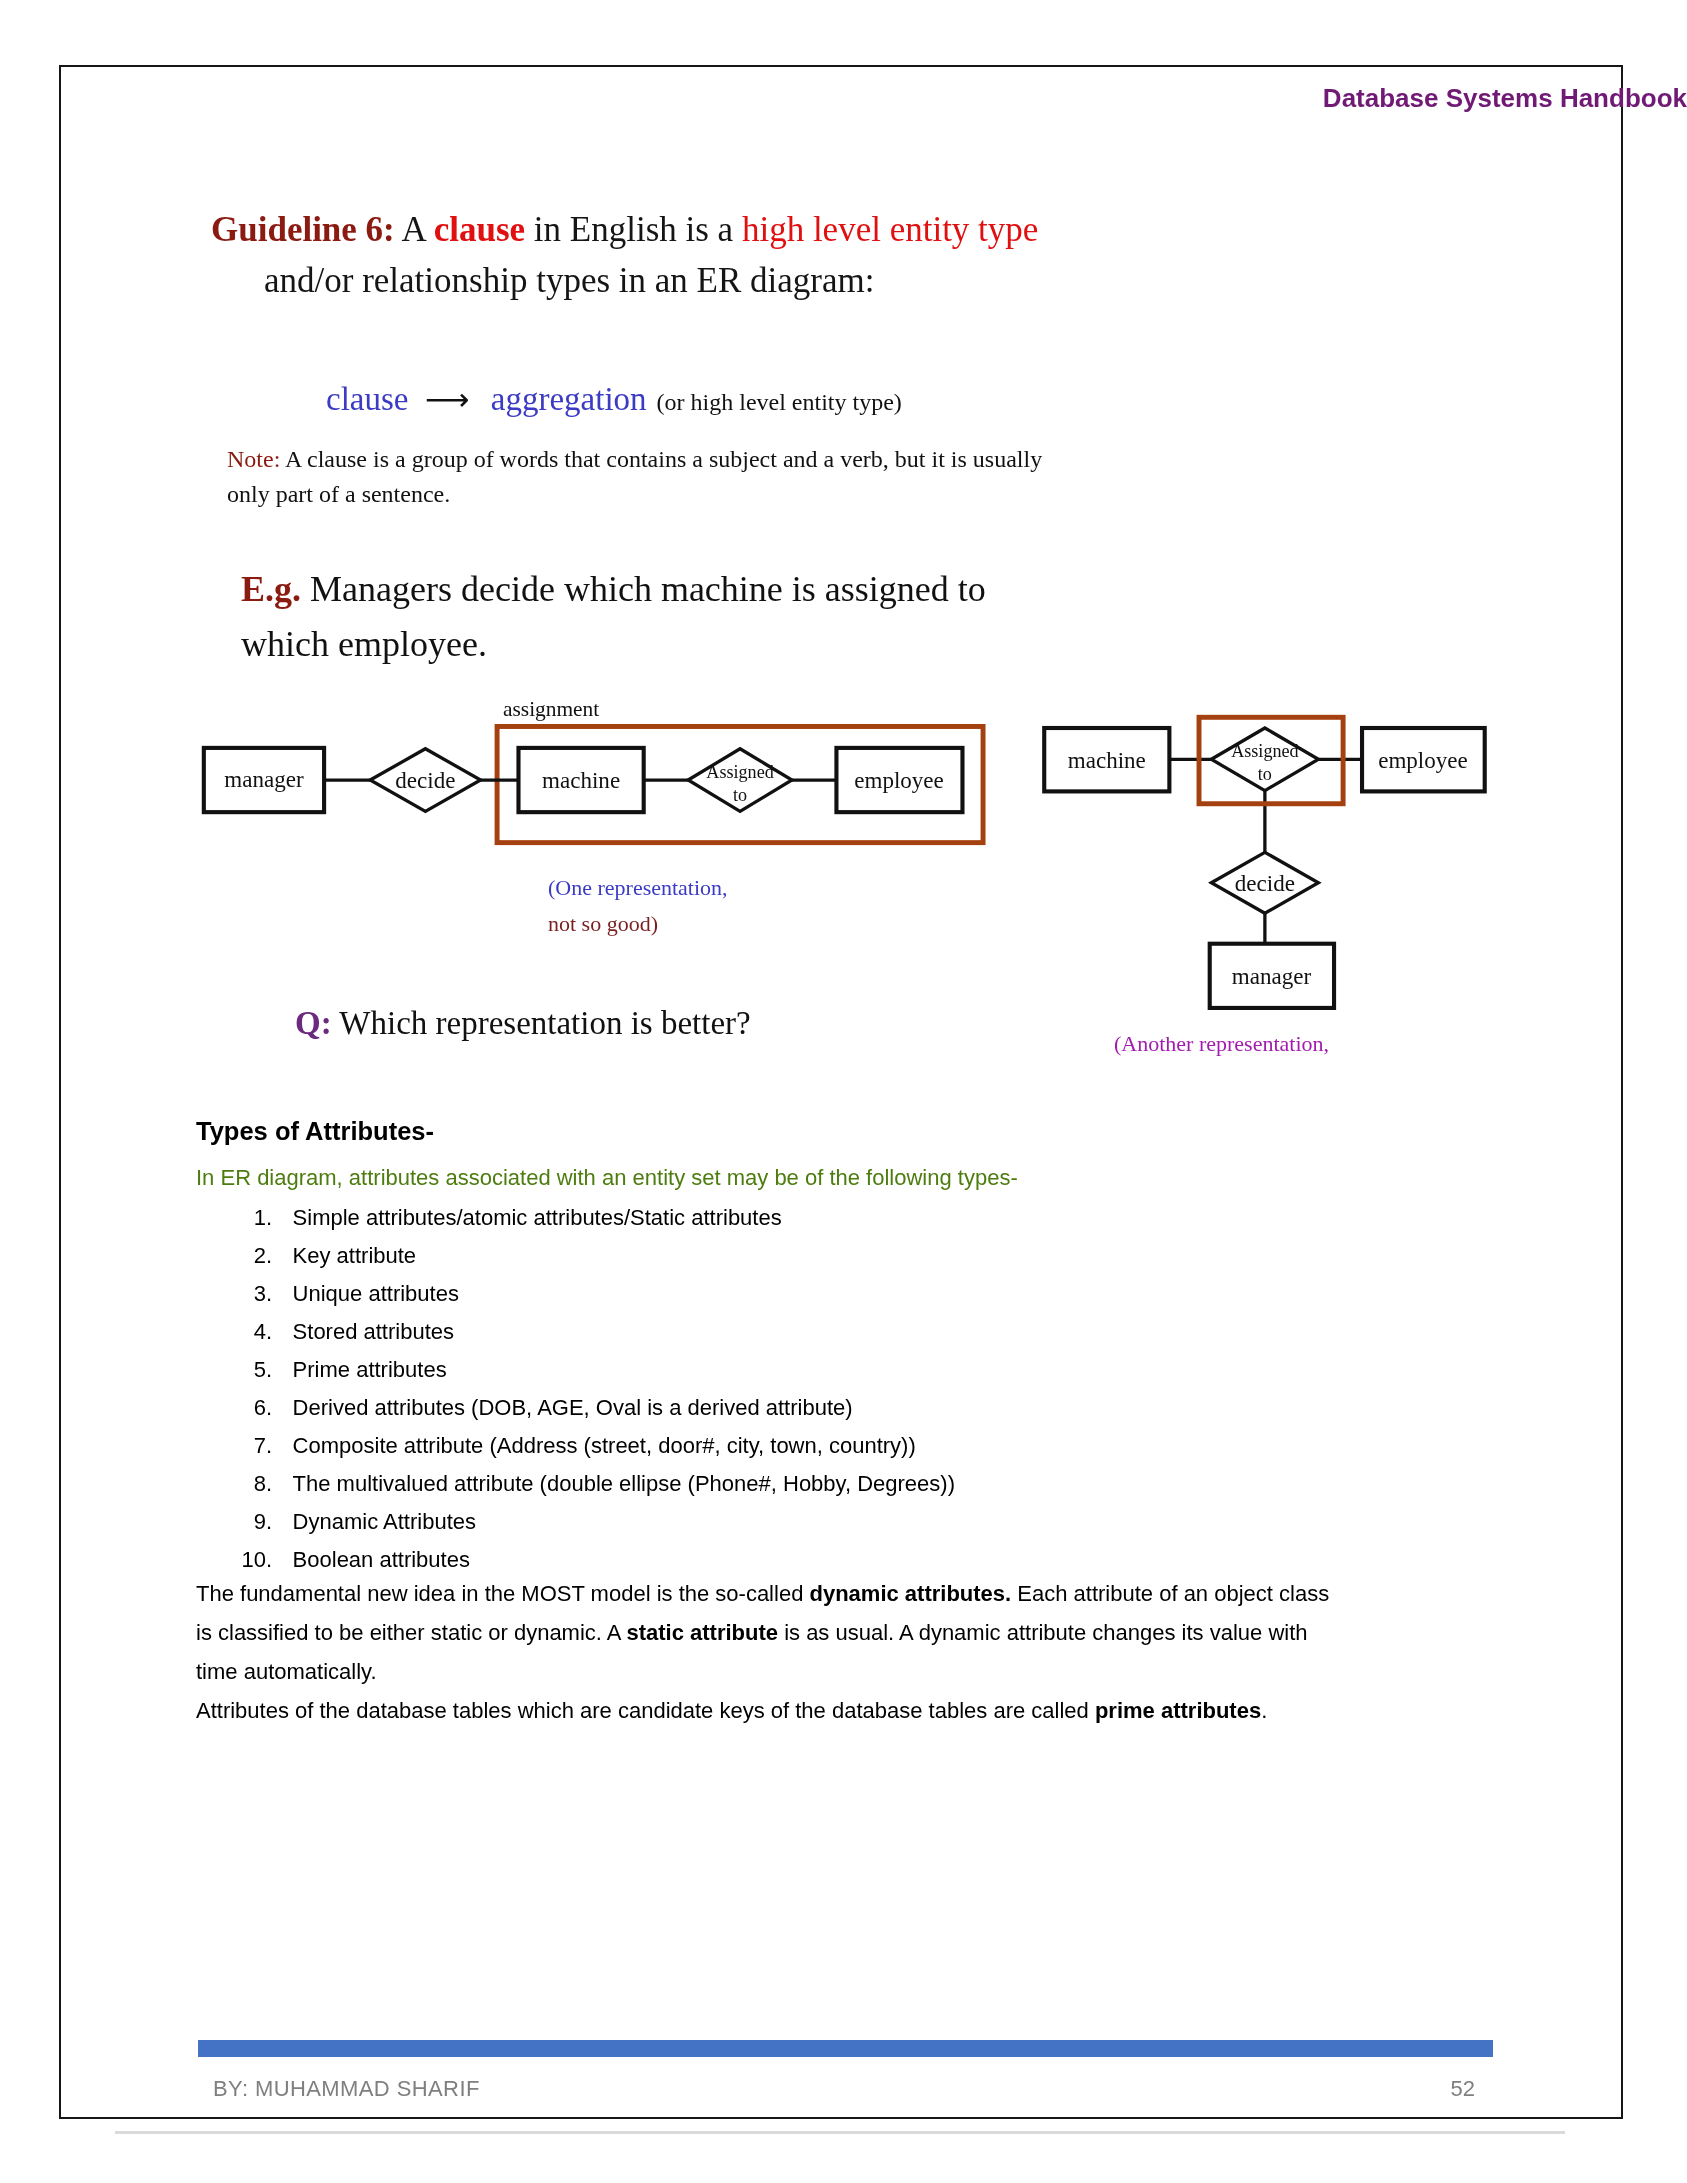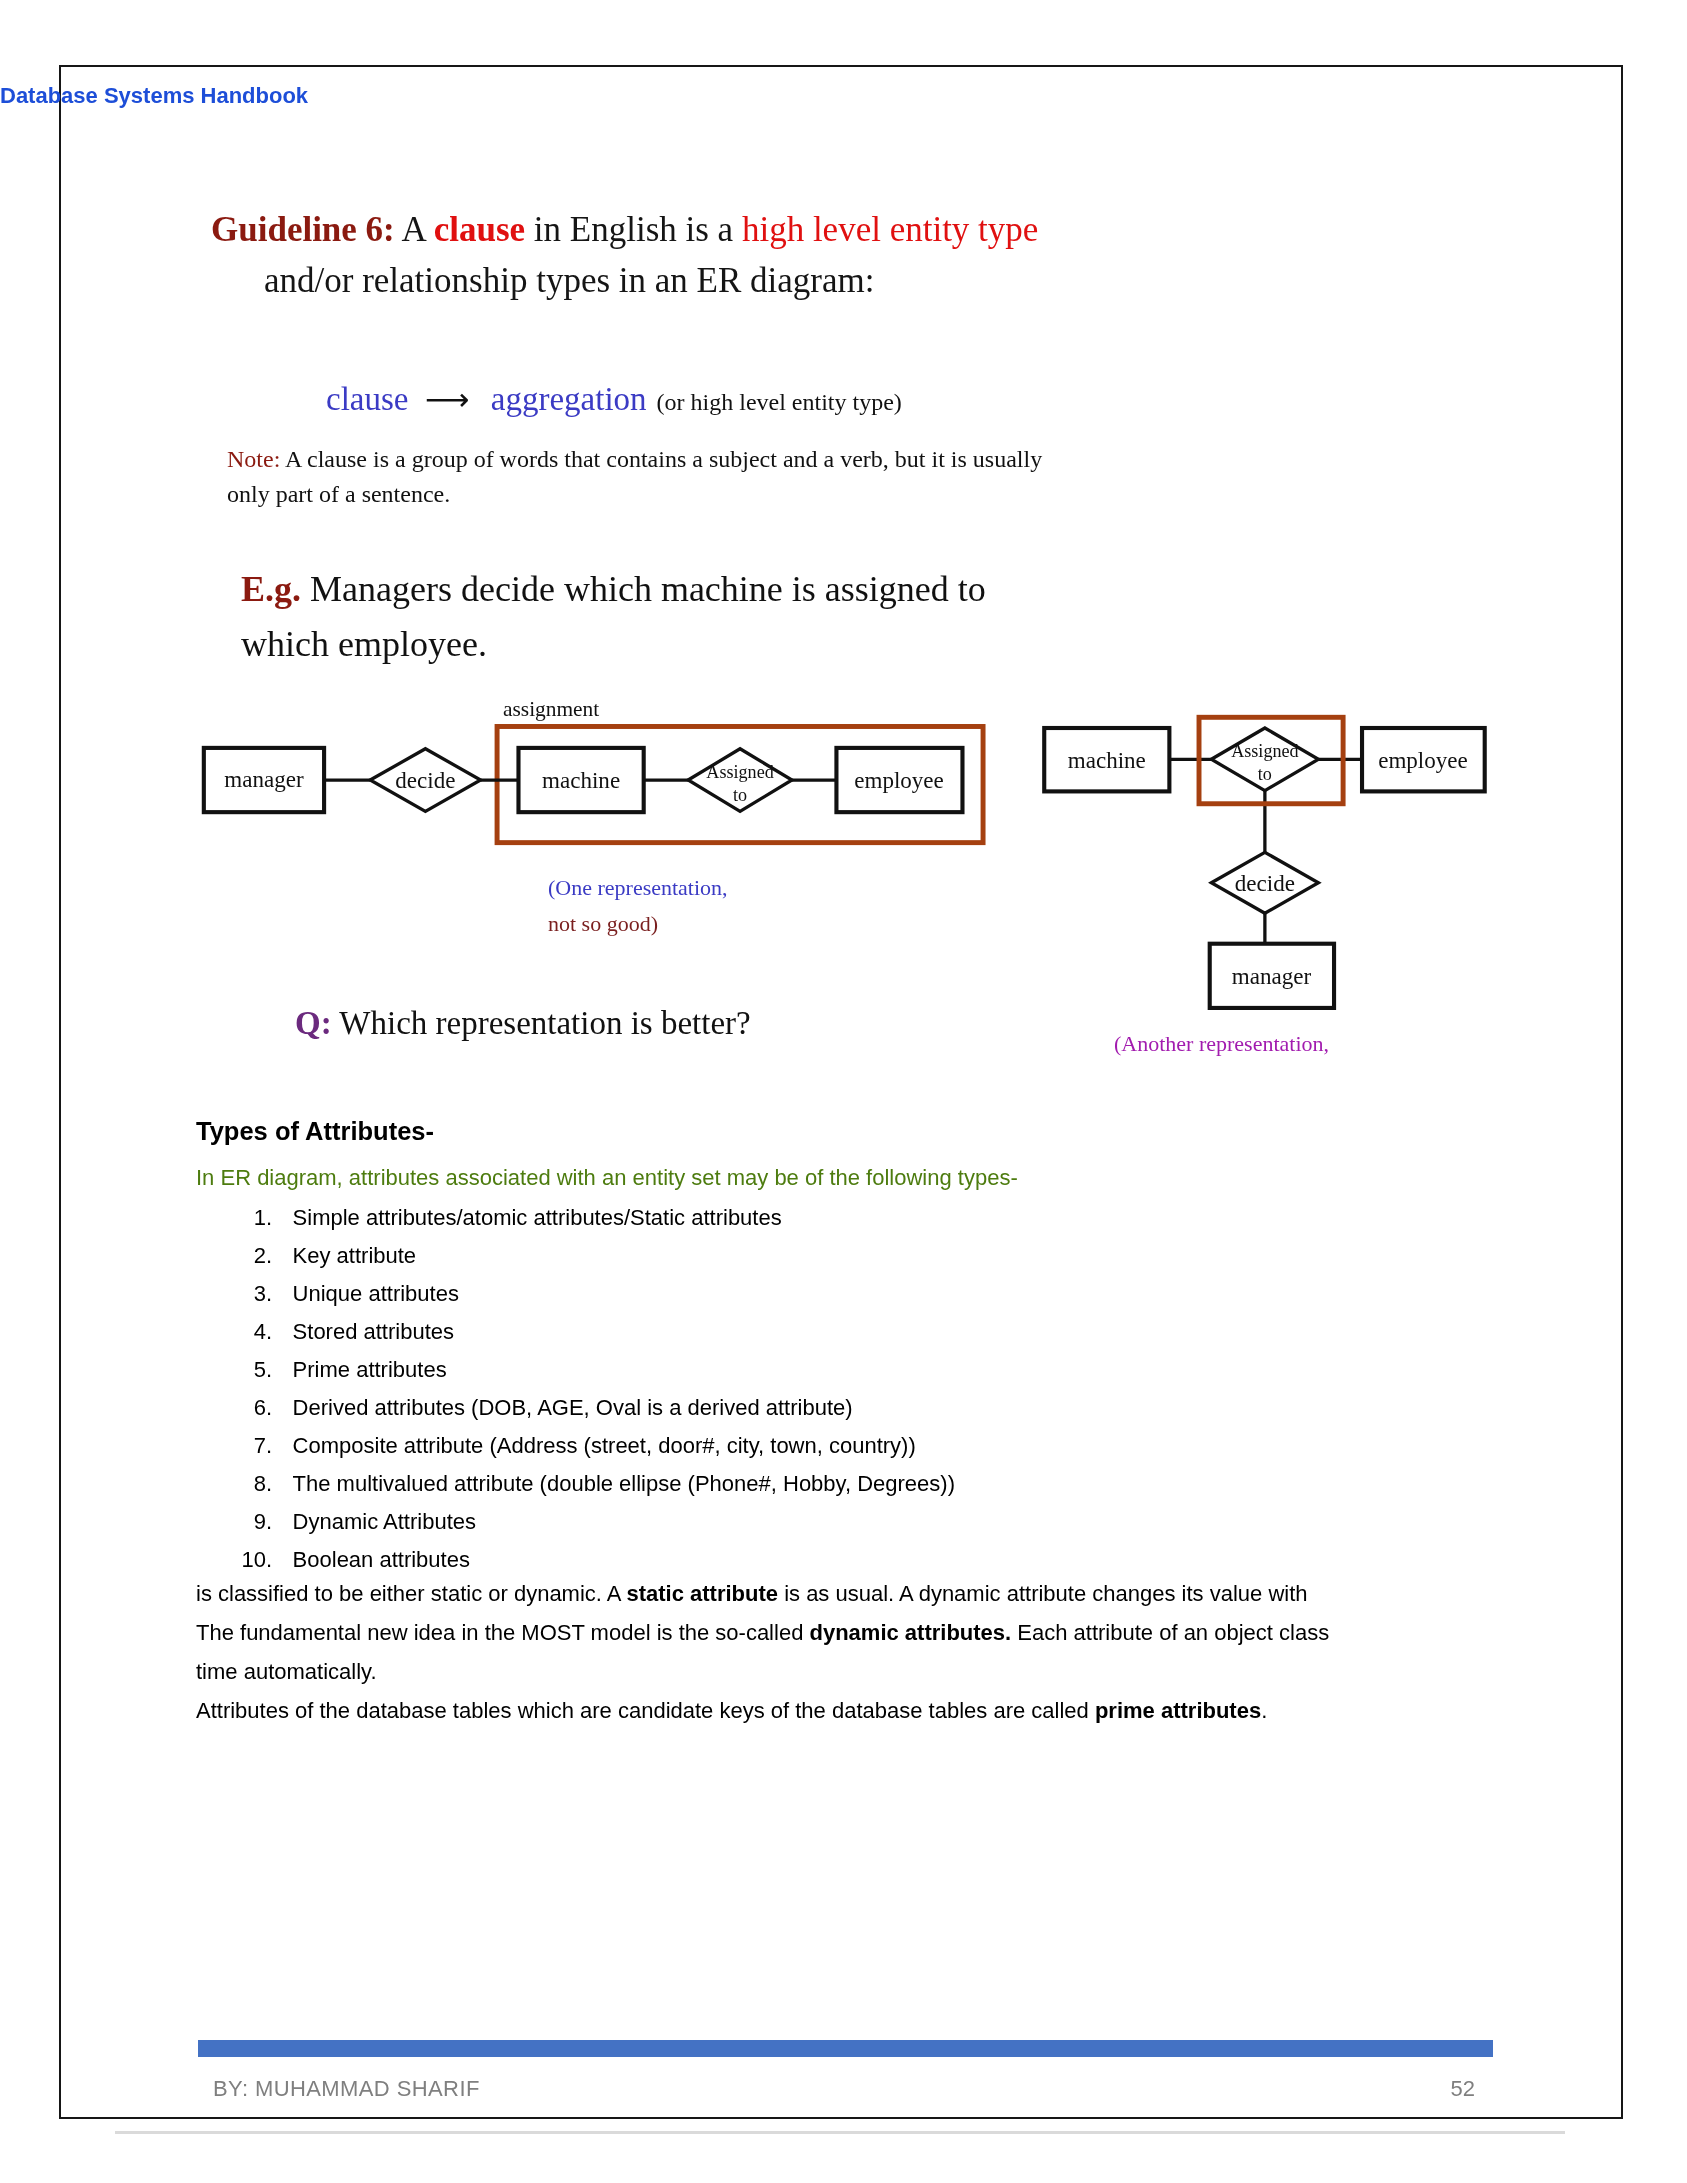--- a/index.html
+++ b/index.html
@@ -1,21 +1,21 @@
 <!DOCTYPE html>
 <html style="font-size:13px"><head>
 <meta charset="utf-8">
 <style>
   html,body{margin:0;padding:0;background:#ffffff;}
   #canvas{position:relative;width:1687px;height:2183px;background:#ffffff;overflow:hidden;
           font-family:"Liberation Serif","DejaVu Serif",serif;color:#151515;}
   .abs{position:absolute;}
   .sans{font-family:"Liberation Sans","DejaVu Sans",sans-serif;}
   .page-frame{left:59px;top:65px;width:1564px;height:2054px;border:2.5px solid #161616;box-sizing:border-box;}
-  .doc-header{left:0;top:83px;width:1687px;text-align:left;font-size:22px;font-weight:bold;color:#1d4ed8;}
+  .doc-header{left:0;top:83px;width:1687px;text-align:right;font-size:26px;font-weight:bold;color:#701a75;}
   
   .guideline{left:211px;top:204px;font-size:35px;line-height:51px;white-space:nowrap;}
   .g-indent{margin-left:53px;}
   .maroon{color:#8B1A10;font-weight:bold;margin-top:8px;}
   .red{color:#E01010;}
   .redbold{color:#E01010;font-weight:bold;}
   
   .mapping{left:290px;top:381px;white-space:nowrap;font-size:33px;color:#3B3BC4;margin-left:36px;}
   .map-arrow{font-family:"DejaVu Sans",sans-serif;color:#111;font-size:31px;margin:0 21.4px 0 16.5px;}
   .map-note{color:#111;font-size:24px;margin-left:10px;}
@@ -168,22 +168,22 @@
         <span class="num">9.</span>
         <span class="txt">Dynamic Attributes</span>
       </div>
     <div class="li">
         <span class="num">10.</span>
         <span class="txt">Boolean attributes</span>
       </div>
   </div>
 
   <div class="abs para sans">
+    <div><span>The fundamental new idea in the MOST model is the so-called </span><span class="b">dynamic attributes.</span><span> Each attribute of an object class</span></div>
     <div><span>is classified to be either static or dynamic. A </span><span class="b">static attribute</span><span> is as usual. A dynamic attribute changes its value with</span></div>
-    <div><span>The fundamental new idea in the MOST model is the so-called </span><span class="b">dynamic attributes.</span><span> Each attribute of an object class</span></div>
     <div>time automatically.</div>
     <div><span>Attributes of the database tables which are candidate keys of the database tables are called </span><span class="b">prime attributes</span><span>.</span></div>
   </div>
 
   <div class="abs blue-bar"></div>
   <div class="abs footer-author sans">BY: MUHAMMAD SHARIF</div>
   <div class="abs footer-page sans">52</div>
   <div class="abs next-page-line"></div>
 
 </div>

